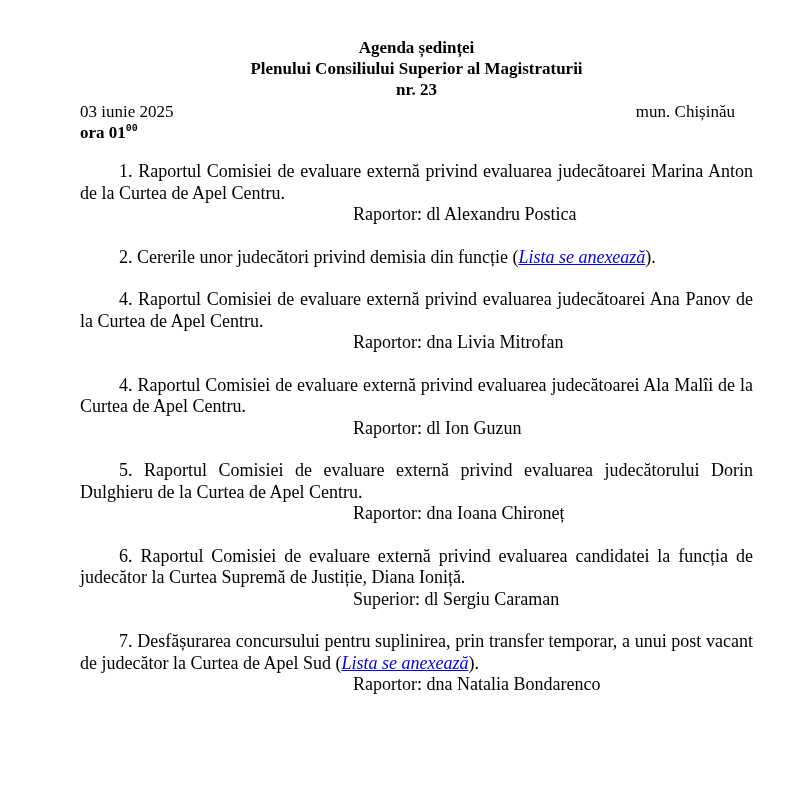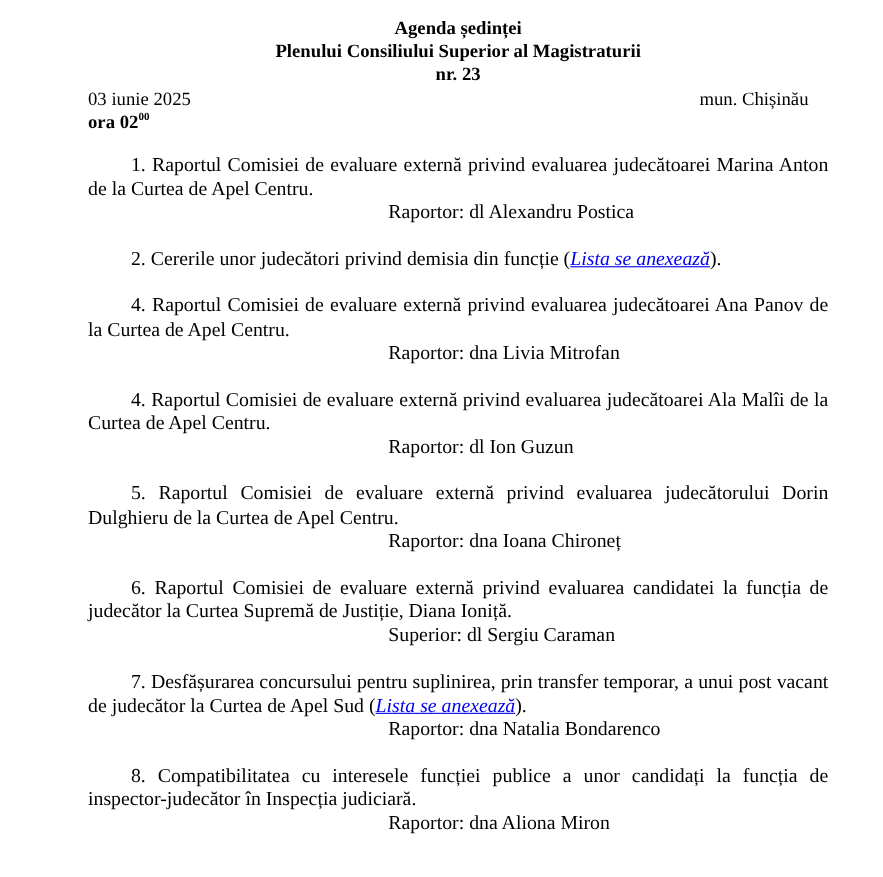--- a/index.html
+++ b/index.html
@@ -19,21 +19,21 @@
       position: absolute;
       left: 80px;
       top: 0;
       width: 673px;
     }
     .title-block {
       text-align: center;
       font-weight: bold;
       font-size: 17px;
       line-height: 21px;
-      padding-top: 15px;
+      padding-top: 37px;
       margin-left: 0;
     }
     .meta-row {
       position: relative;
       font-weight: normal;
       font-size: 17px;
       line-height: 21px;
       height: 21px;
       margin-top: 1px;
     }
@@ -50,20 +50,21 @@
     .time-row {
       font-weight: bold;
       font-size: 17px;
       line-height: 21px;
       height: 21px;
     }
     .time-row sup {
       font-size: 10px;
       vertical-align: 7px;
       line-height: 0;
+      font-family: Liberation Mono, monospace;
     }
     .items {
       margin-top: 18px;
     }
     .item {
       font-size: 18px;
       line-height: 21.5px;
       margin-bottom: 21px;
     }
     .item-text {
@@ -92,21 +93,21 @@
     <div>Agenda ședinței</div>
     <div>Plenului Consiliului Superior al Magistraturii</div>
     <div>nr. 23</div>
   </div>
 
   <div class="meta-row">
     <span class="meta-left">03 iunie 2025</span>
     <span class="meta-right">mun. Chișinău</span>
   </div>
   <div class="time-row">
-    <span>ora 02</span><sup>00</sup>
+    <span>ora 01</span><sup>00</sup>
   </div>
 
   <div class="items">
 
     <div class="item">
       <div class="item-text">1. Raportul Comisiei de evaluare externă privind evaluarea judecătoarei Marina Anton de la Curtea de Apel Centru.</div>
       <div class="reporter">Raportor: dl Alexandru Postica</div>
     </div>
 
     <div class="item">
@@ -131,19 +132,15 @@
     <div class="item">
       <div class="item-text">6. Raportul Comisiei de evaluare externă privind evaluarea candidatei la funcția de judecător la Curtea Supremă de Justiție, Diana Ioniță.</div>
       <div class="reporter">Superior: dl Sergiu Caraman</div>
     </div>
 
     <div class="item">
       <div class="item-text"><span>7. Desfășurarea concursului pentru suplinirea, prin transfer temporar, a  unui post vacant de judecător la Curtea de Apel Sud (</span><span class="link" style="color: rgb(0, 0, 238);">Lista se anexează</span><span>).</span></div>
       <div class="reporter">Raportor: dna Natalia Bondarenco</div>
     </div>
 
-    <div class="item">
-      <div class="item-text">8. Compatibilitatea cu interesele funcției publice a unor candidați la funcția de inspector-judecător în Inspecția judiciară.</div>
-      <div class="reporter">Raportor: dna Aliona Miron</div>
-    </div>
 
   </div>
 </div>
 
 </body></html>

